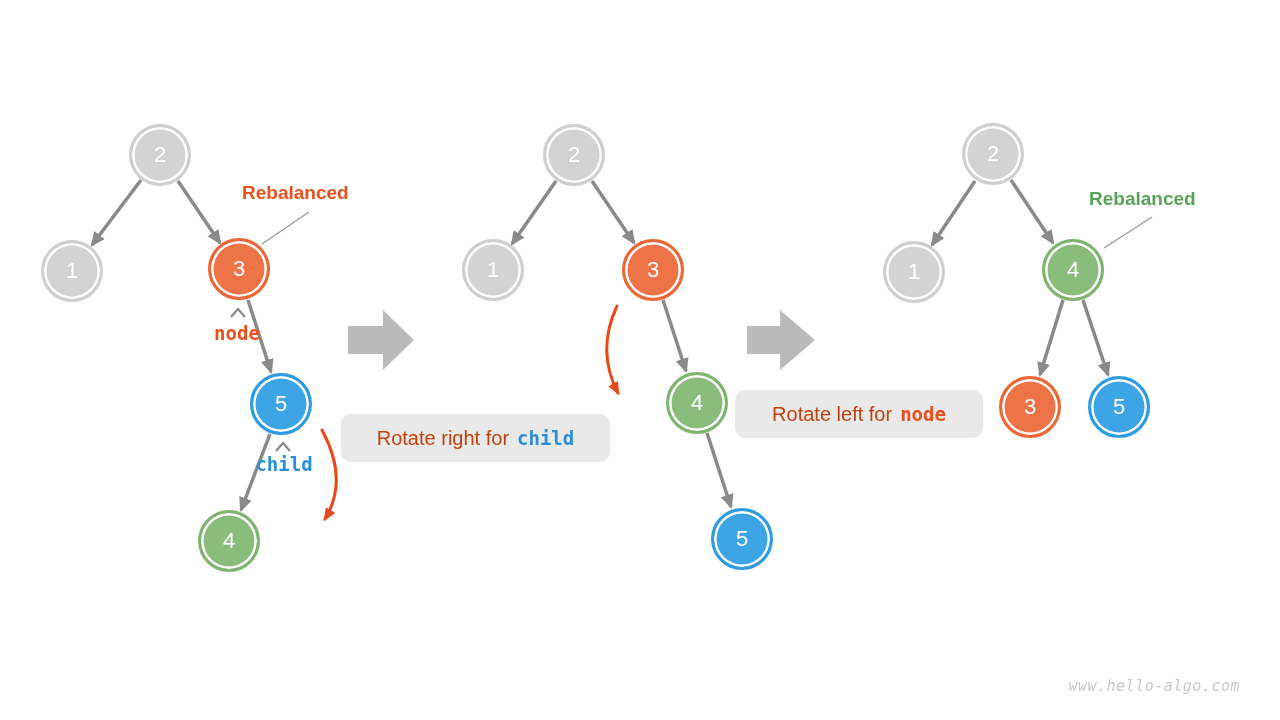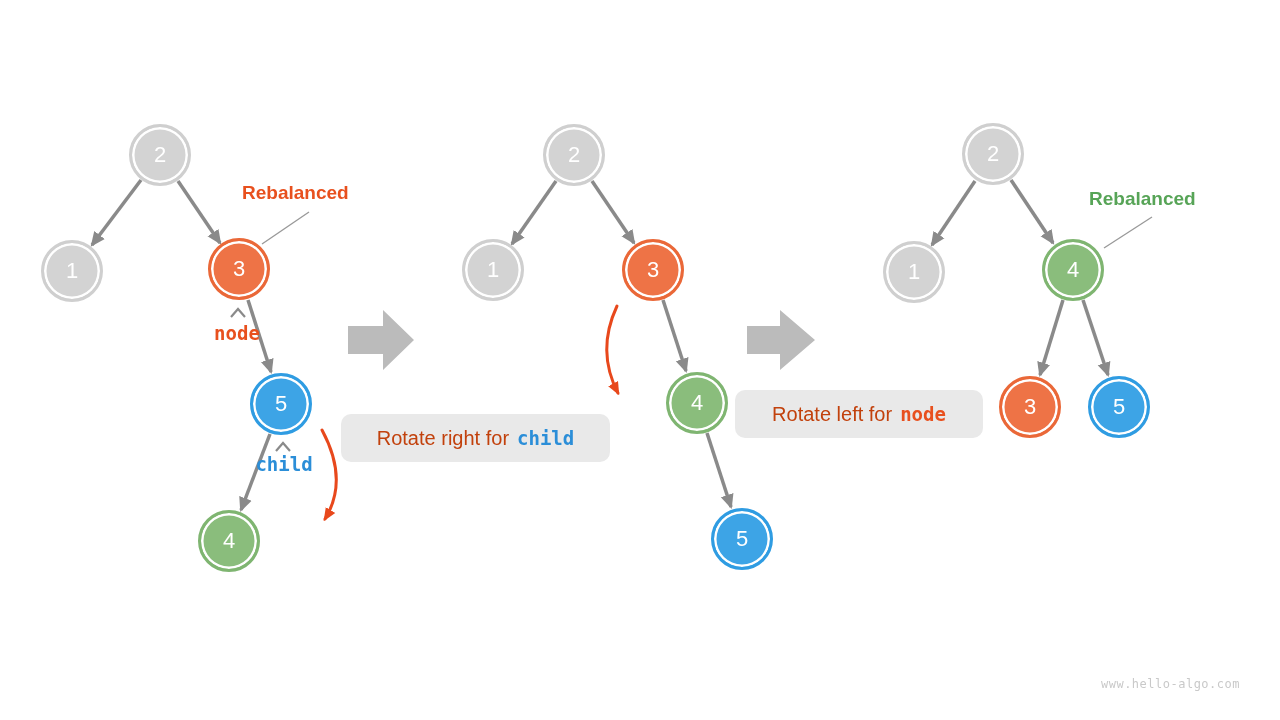--- a/index.html
+++ b/index.html
@@ -78,22 +78,23 @@
   }
   .caption .keyword.blue   { color: #2B8ED8; }
   .caption .keyword.orange { color: #E8501E; }
 
   #watermark {
     position: absolute;
     right: 40px;
     top: 677px;
     color: #C9C9C9;
     font-family: "DejaVu Sans Mono", "Liberation Mono", monospace;
-    font-size: 12px;
+    font-size: 15px;
     letter-spacing: 0.5px;
+    font-style: italic;
   }
 </style>
 </head>
 <body>
 
 <div id="stage">
 
   <svg id="diagram-svg" width="1280" height="720" viewBox="0 0 1280 720">
     <defs>
       <marker id="arrow-gray" viewBox="0 0 10 10" refX="8.5" refY="5" markerWidth="4.2" markerHeight="4.2" orient="auto-start-reverse">

